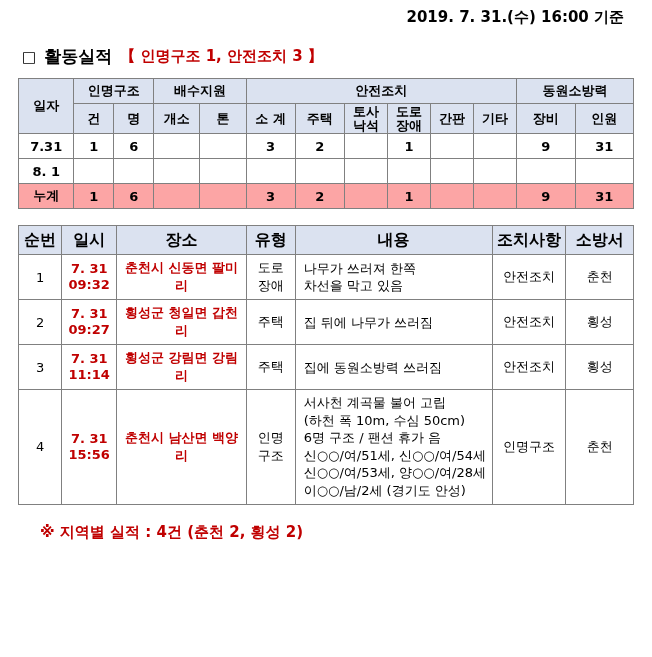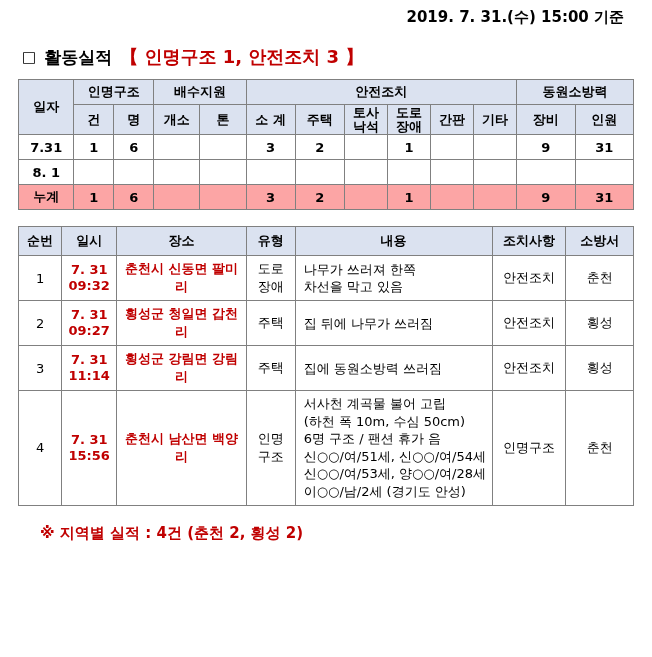--- a/index.html
+++ b/index.html
@@ -52,21 +52,21 @@
     font-weight: bold;
     display: flex;
     align-items: center;
     gap: 8px;
   }
   .section-head .sq {
     font-size: 15px;
   }
   .section-head .accent {
     color: #c00000;
-    font-size: 18px;
+    font-size: 15px;
     font-weight: bold;
   }
 
   table {
     border-collapse: collapse;
     width: 100%;
     table-layout: fixed;
   }
   table.summary {
     margin-top: 10px;
@@ -94,21 +94,21 @@
     font-size: 11px;
     line-height: 1.05;
   }
 
   table.detail {
     margin-top: 16px;
   }
   table.detail th {
     border: 1px solid #808080;
     background: #dbe2f0;
-    font-size: 13px;
+    font-size: 16px;
     font-weight: bold;
     text-align: center;
     height: 26px;
   }
   table.detail td {
     border: 1px solid #808080;
     font-size: 13px;
     text-align: center;
     padding: 4px 3px;
     vertical-align: middle;
@@ -139,21 +139,21 @@
     font-size: 15px;
     font-weight: bold;
     color: #c00000;
   }
 </style>
 </head>
 <body>
 
 <div class="page">
 
-  <div class="timestamp">2019. 7. 31.(수) 15:00 기준</div>
+  <div class="timestamp">2019. 7. 31.(수) 16:00 기준</div>
 
 
   <div class="section-head">
     <span class="sq">□</span>
     <span>활동실적</span>
     <span class="accent">【 인명구조 1, 안전조치 3 】</span>
   </div>
 
   <table class="summary">
     <colgroup>

